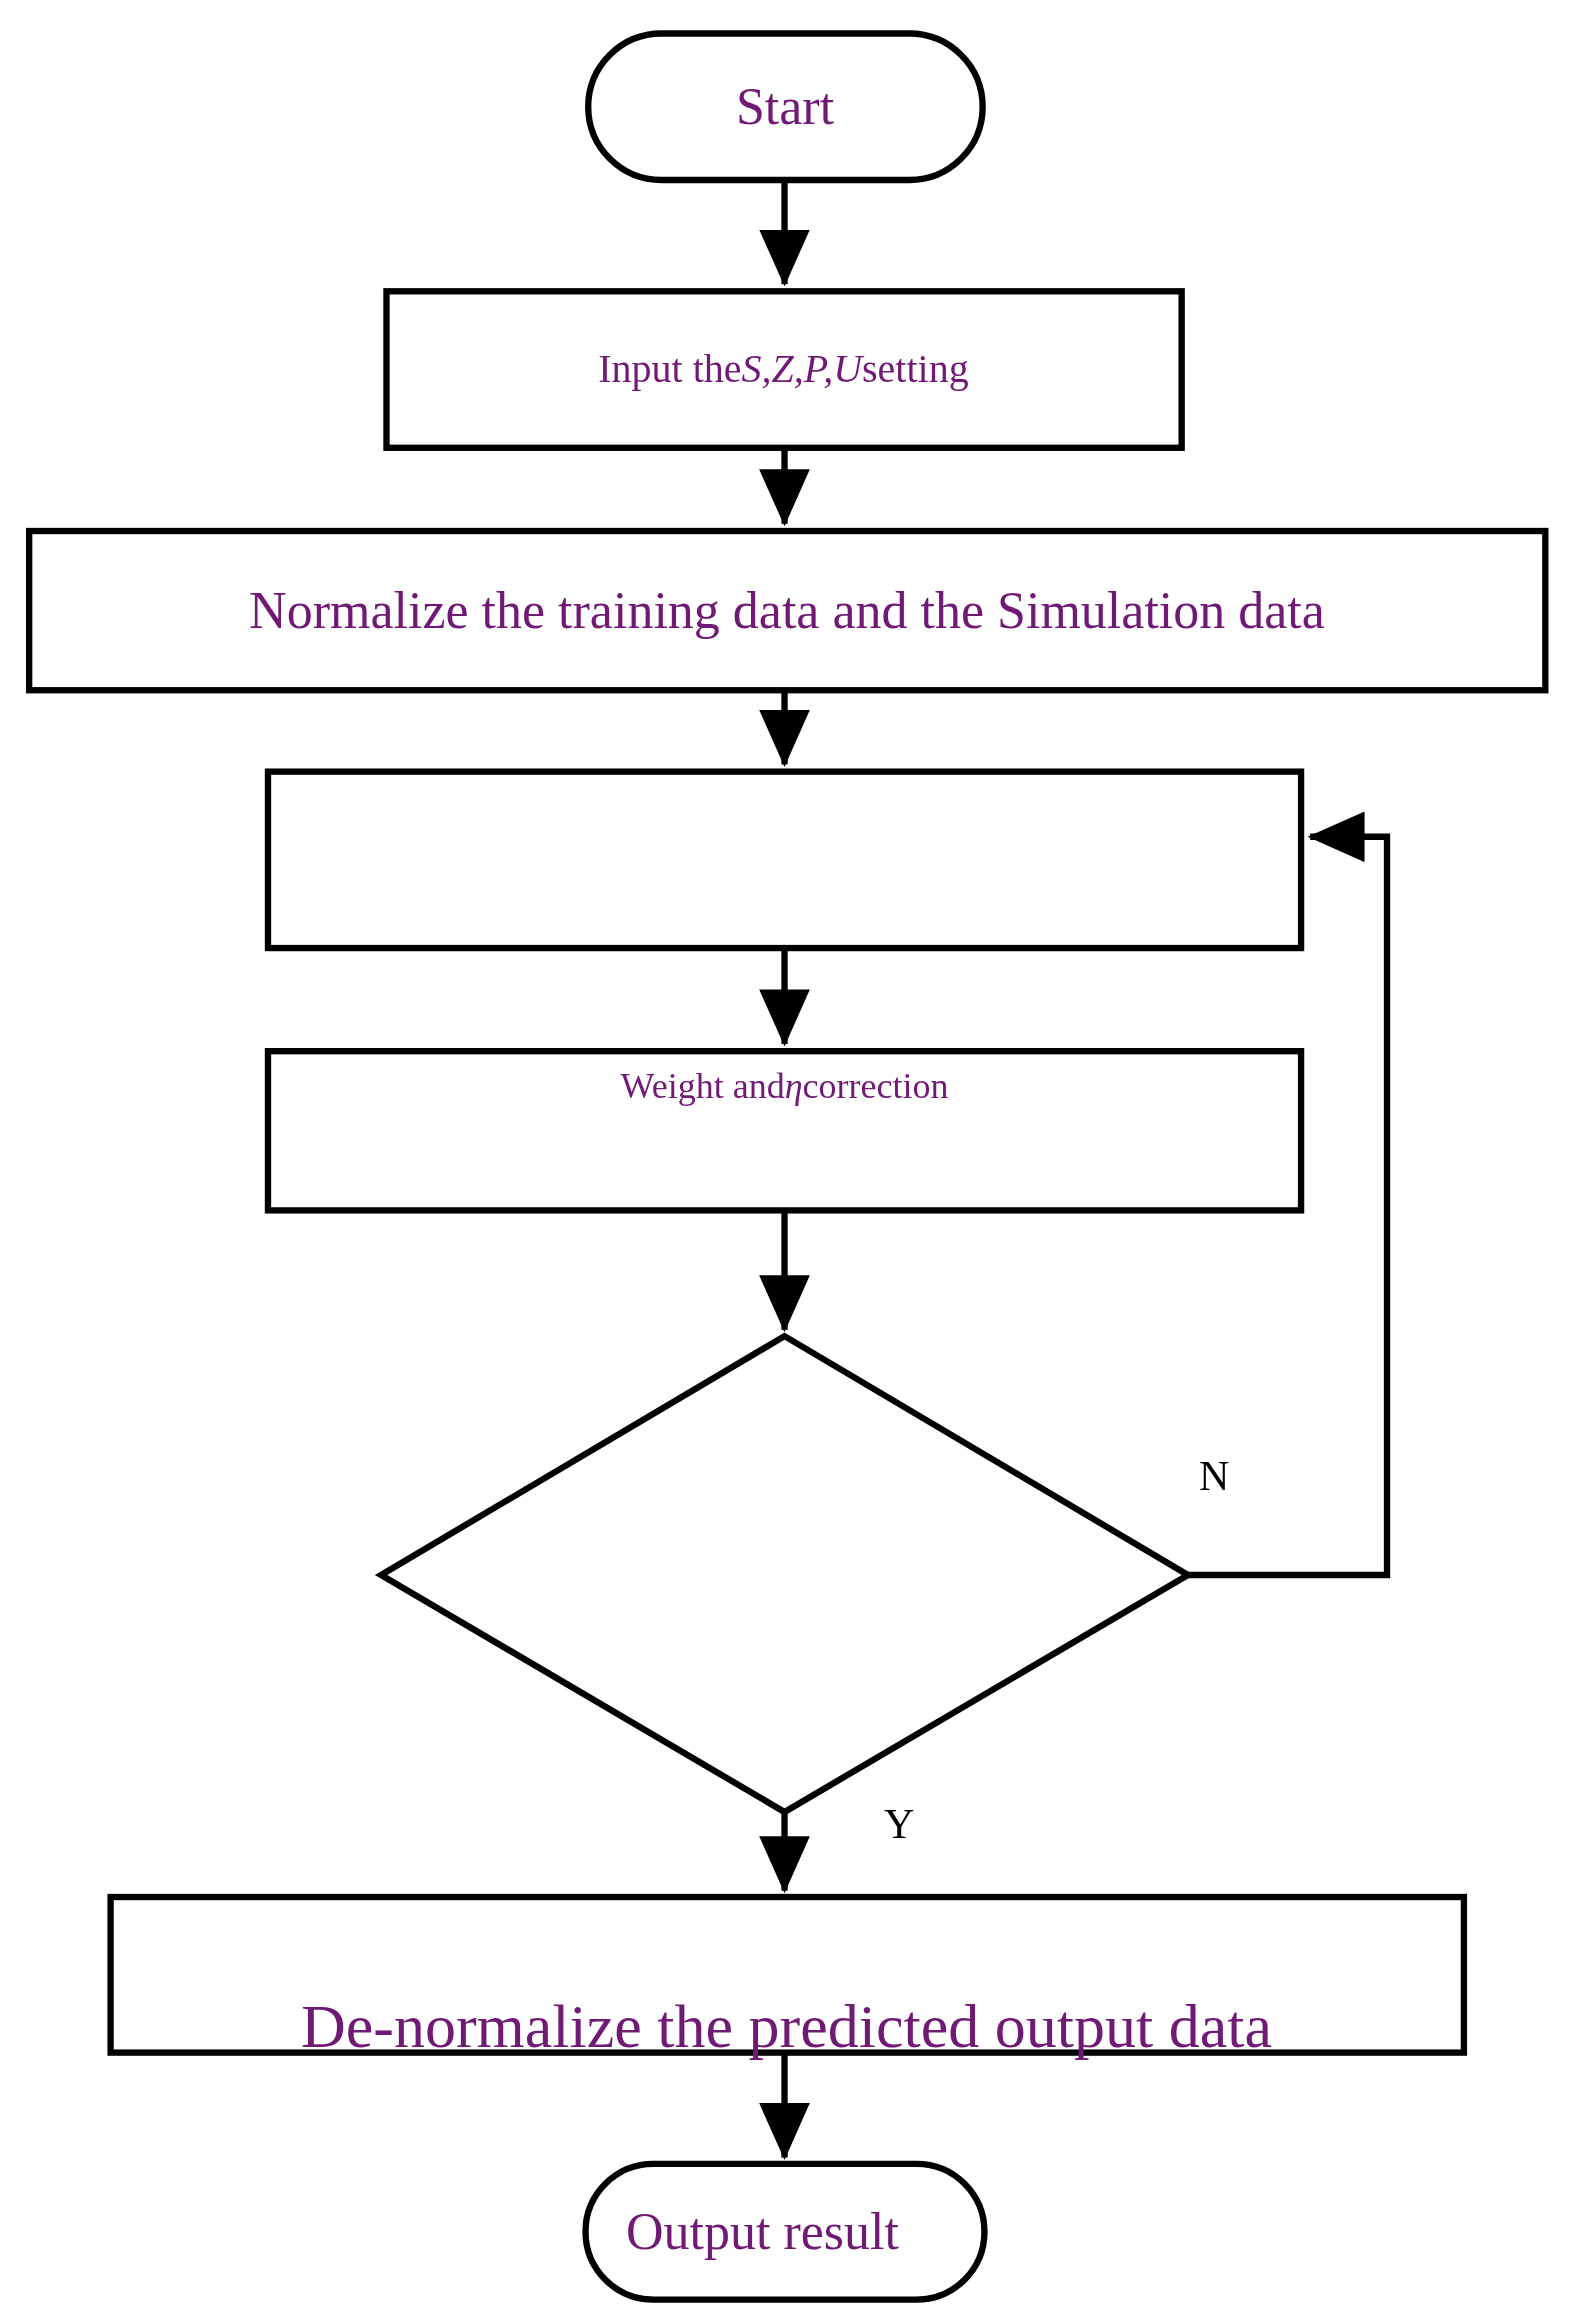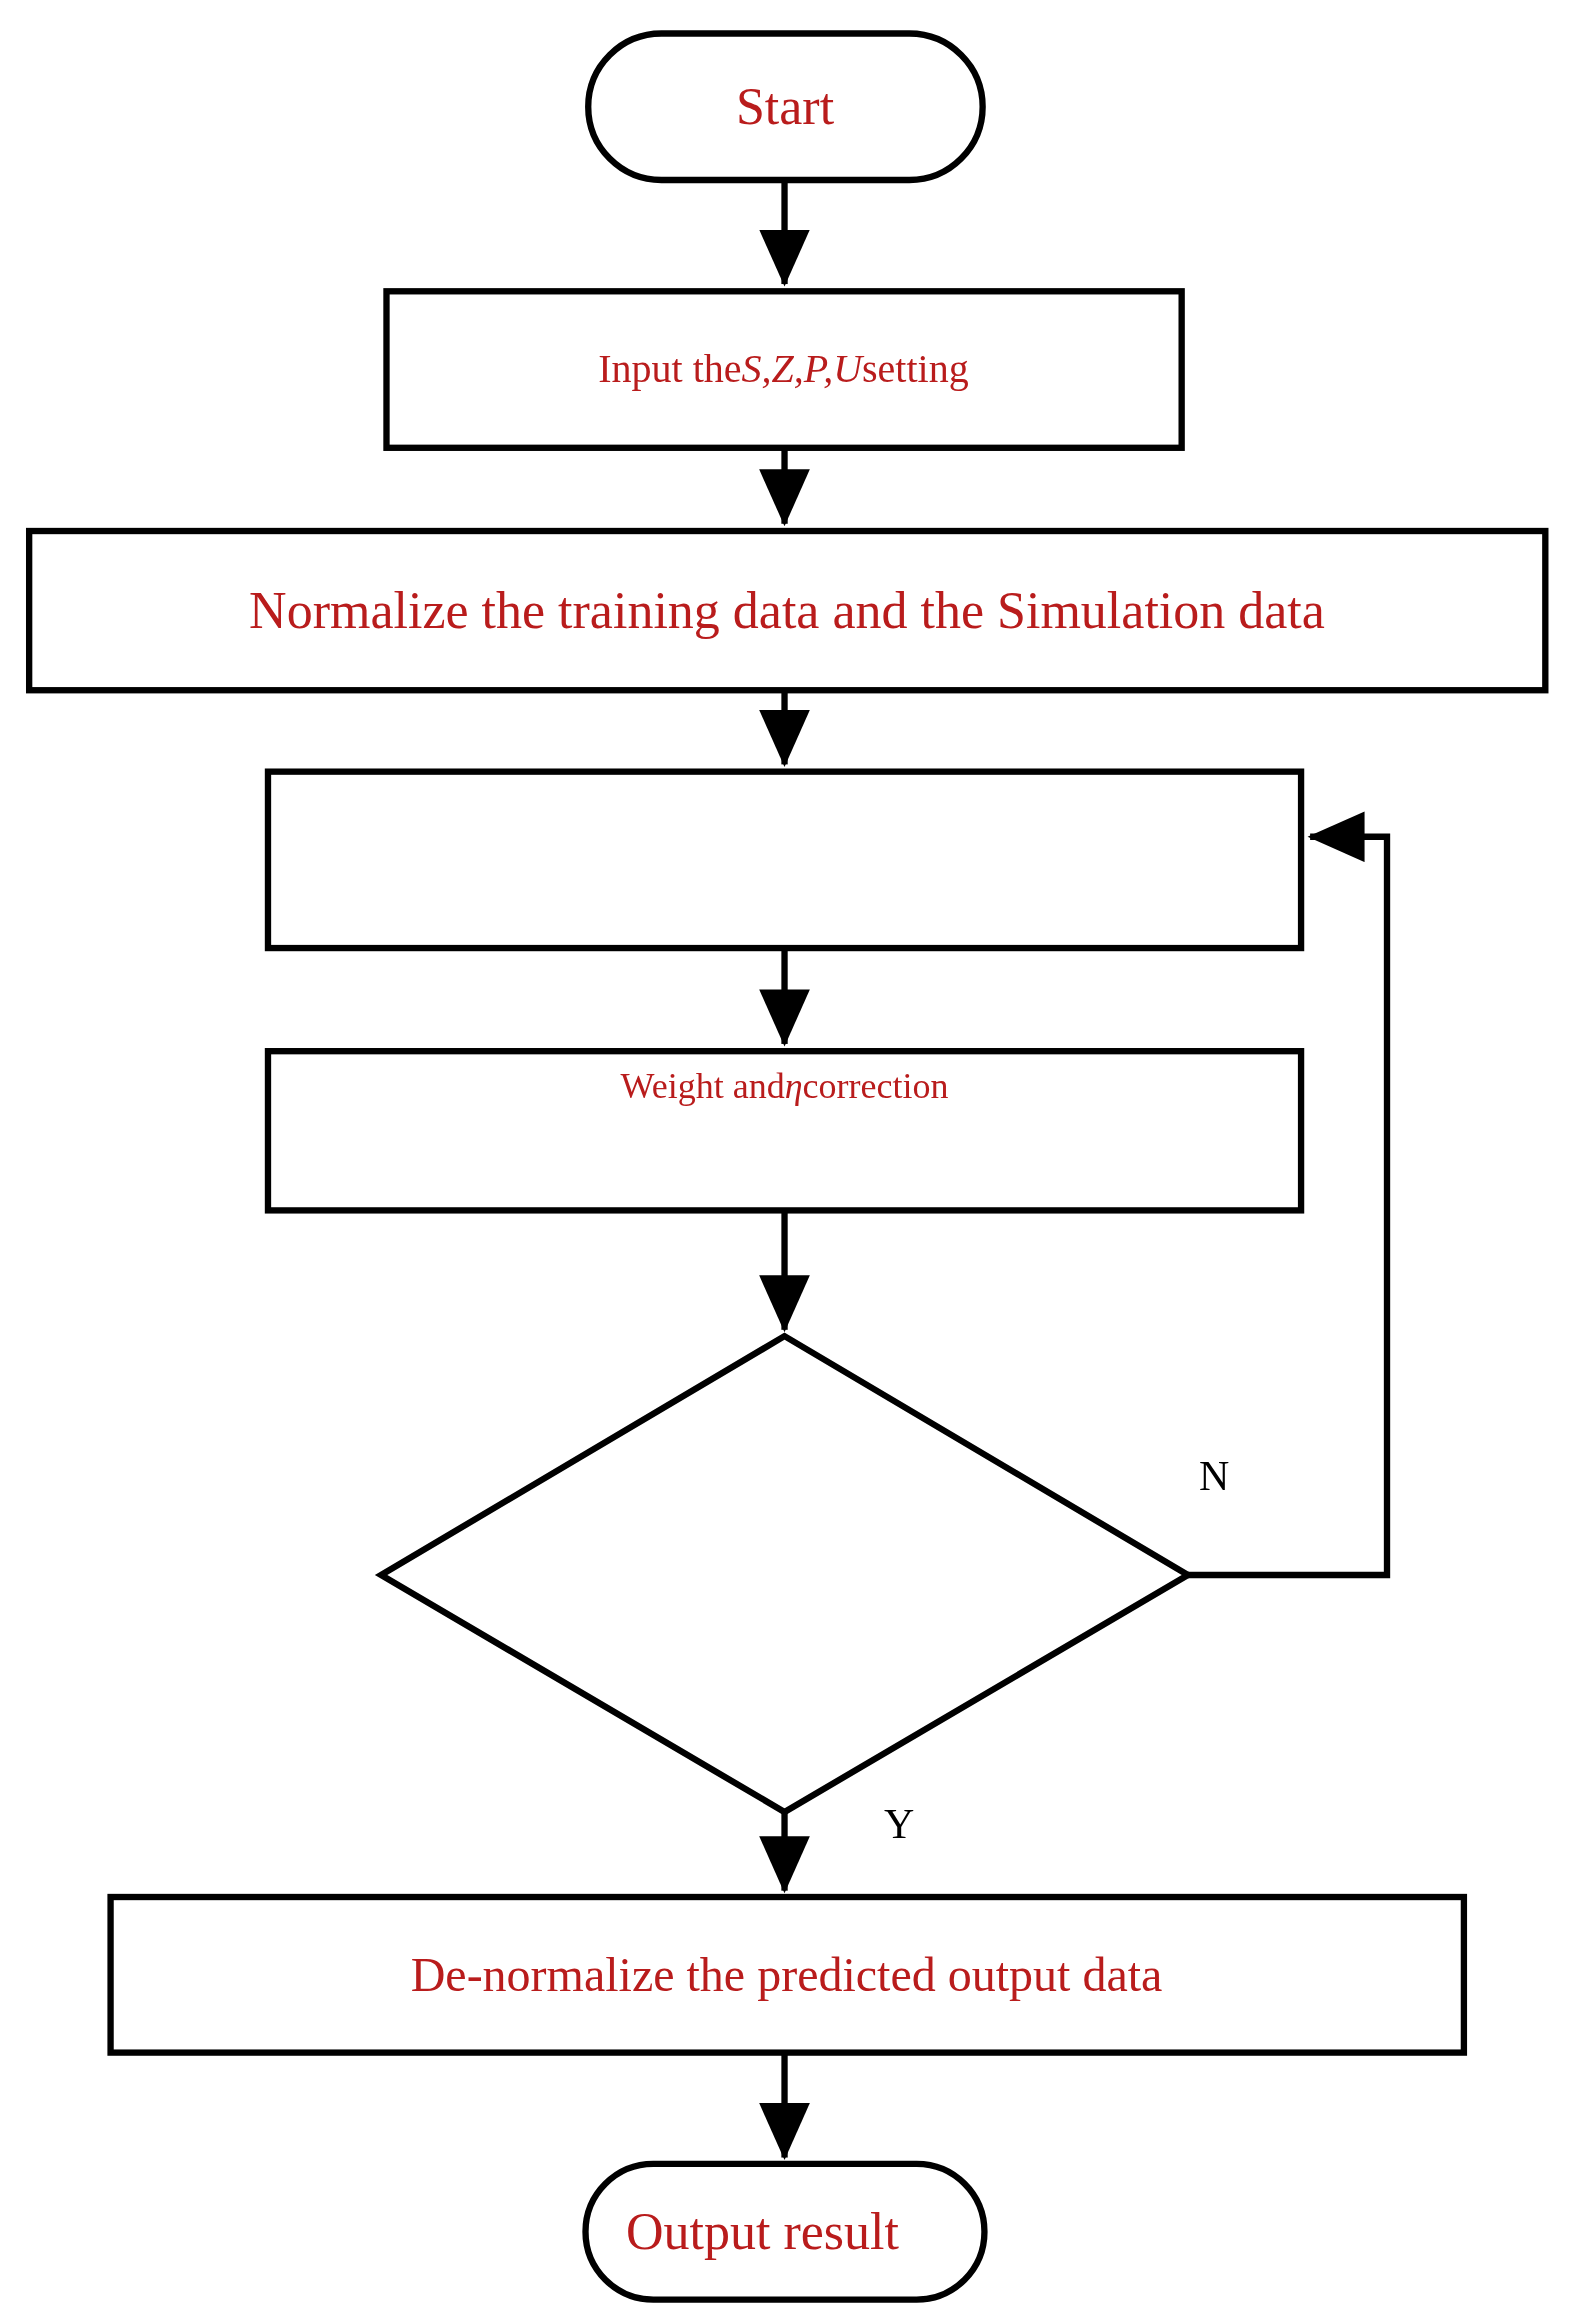--- a/index.html
+++ b/index.html
@@ -22,21 +22,21 @@
     top: 0;
     width: 1579px;
     height: 2324px;
   }
   .node-label {
     position: absolute;
     display: flex;
     align-items: center;
     justify-content: center;
     text-align: center;
-    color: #b91c1c;
+    color: #701a75;
     font-family: "Liberation Serif", "DejaVu Serif", serif;
     white-space: nowrap;
     pointer-events: none;
     line-height: 1.1;
   }
   .edge-label {
     position: absolute;
     color: #000000;
     font-family: "Liberation Serif", "DejaVu Serif", serif;
     font-size: 42px;
@@ -103,21 +103,21 @@
   <div class="node-label" style="left:29px; top:531px; width:1516px; height:159px; font-size:52px;">Normalize the training data and the Simulation data</div>
 
 
   <div class="node-label" style="left:268px; top:1007px; width:1033px; height:159px; font-size:36px;">
     <span>Weight and </span>
       <span class="var-italic">η</span>
       <span> correction</span>
   </div>
 
 
-  <div class="node-label" style="left:110px; top:1897px; width:1353px; height:156px; font-size:48px;">De-normalize the predicted output data</div>
+  <div class="node-label" style="left:110px; top:1948px; width:1353px; height:156px; font-size:62px;">De-normalize the predicted output data</div>
 
   <div class="node-label" style="left:563px; top:2164px; width:399px; height:136px; font-size:52px;">Output result</div>
 
   <div class="edge-label" style="left:1199px; top:1455px;">N</div>
 
   <div class="edge-label" style="left:884px; top:1803px;">Y</div>
 
 </div>
 
 

